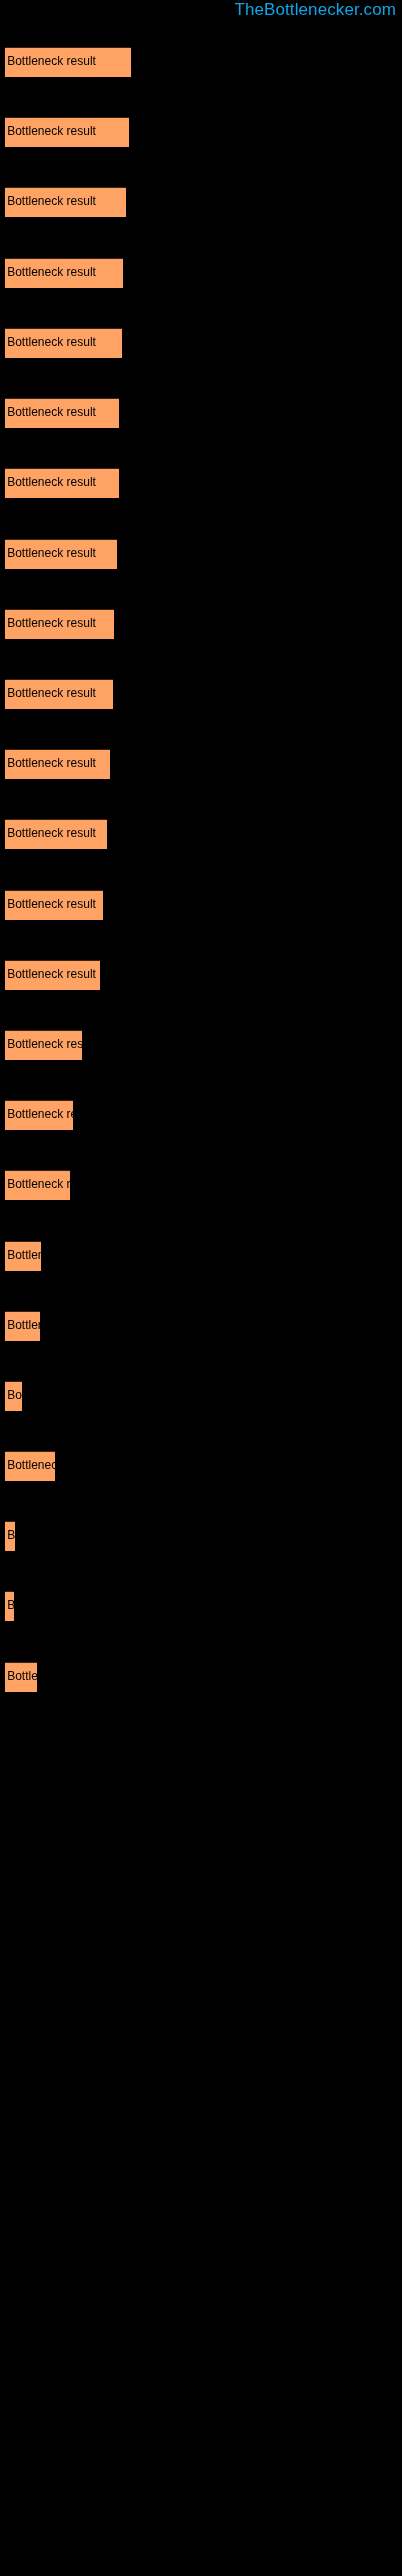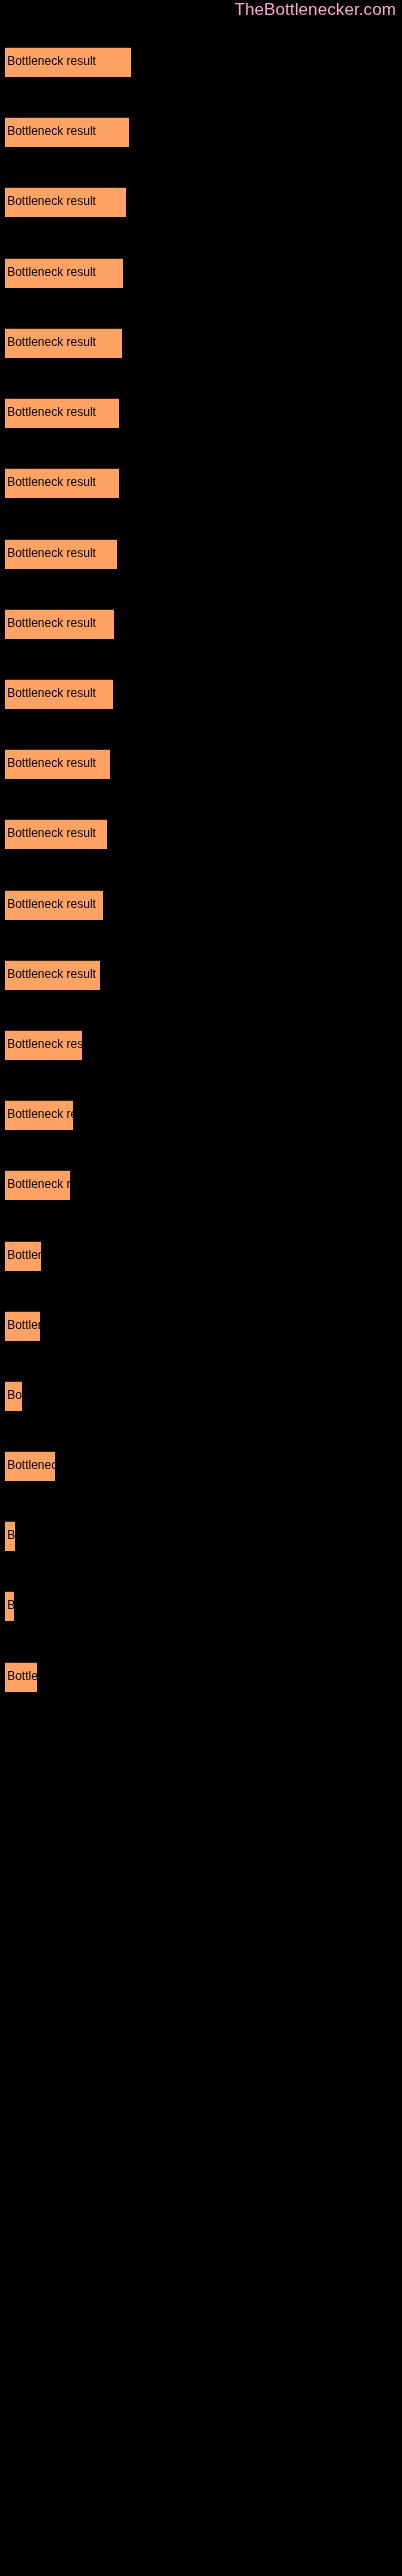--- a/index.html
+++ b/index.html
@@ -22,21 +22,21 @@
     background: #000000;
   }
   .site-title {
     position: absolute;
     top: 0px;
     left: 0px;
     width: 396px;
     text-align: right;
     font-size: 17px;
     line-height: 19.3px;
-    color: #f9a8d4;
+    color: #0ea5e9;
     font-family: "Liberation Sans", sans-serif;
     letter-spacing: 0.1px;
     white-space: nowrap;
   }
   #chart-area {
     position: absolute;
     top: 0;
     left: 0;
     width: 403px;
     height: 2576px;

